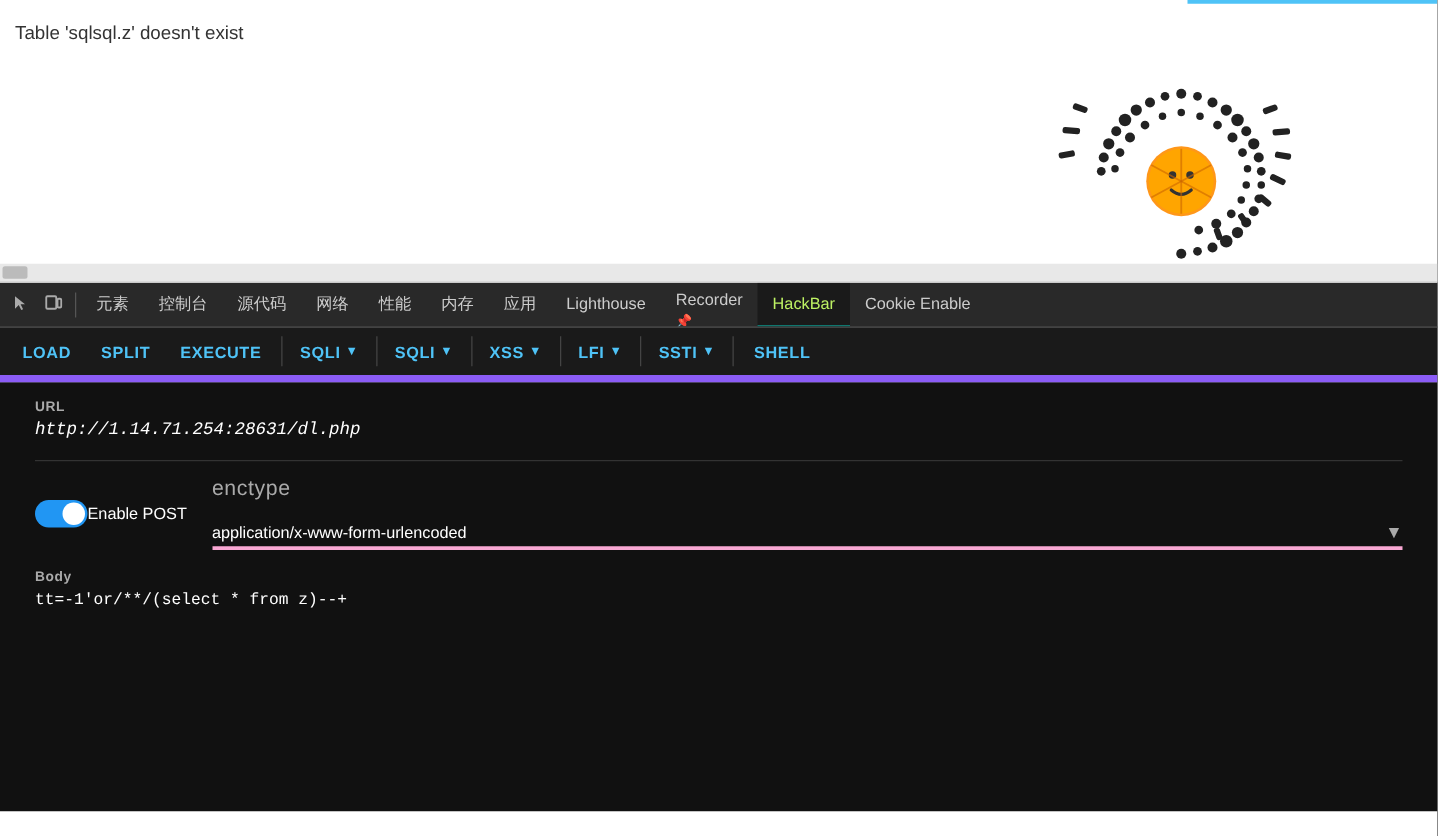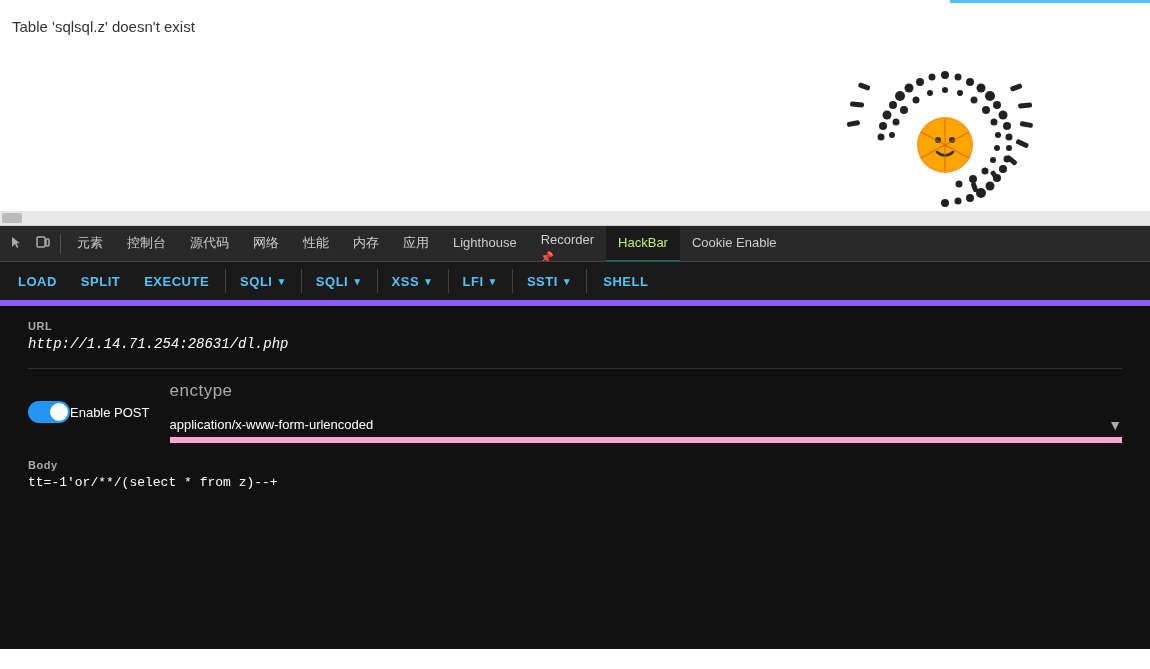--- a/index.html
+++ b/index.html
@@ -205,22 +205,22 @@
 
     .enctype-label {
       color: #aaa;
       font-size: 17px;
       letter-spacing: 0.5px;
       margin-bottom: 16px;
     }
 
     .enctype-row {
       display: flex;
-      align-items: flex-start;
-      border-bottom: 6px solid #f9a8d4;
+      align-items: flex-end;
+      border-bottom: 3px solid #f9a8d4;
       padding-bottom: 4px;
     }
 
     .enctype-value {
       color: #fff;
       font-size: 13px;
       flex: 1;
     }
 
     .enctype-arrow {

